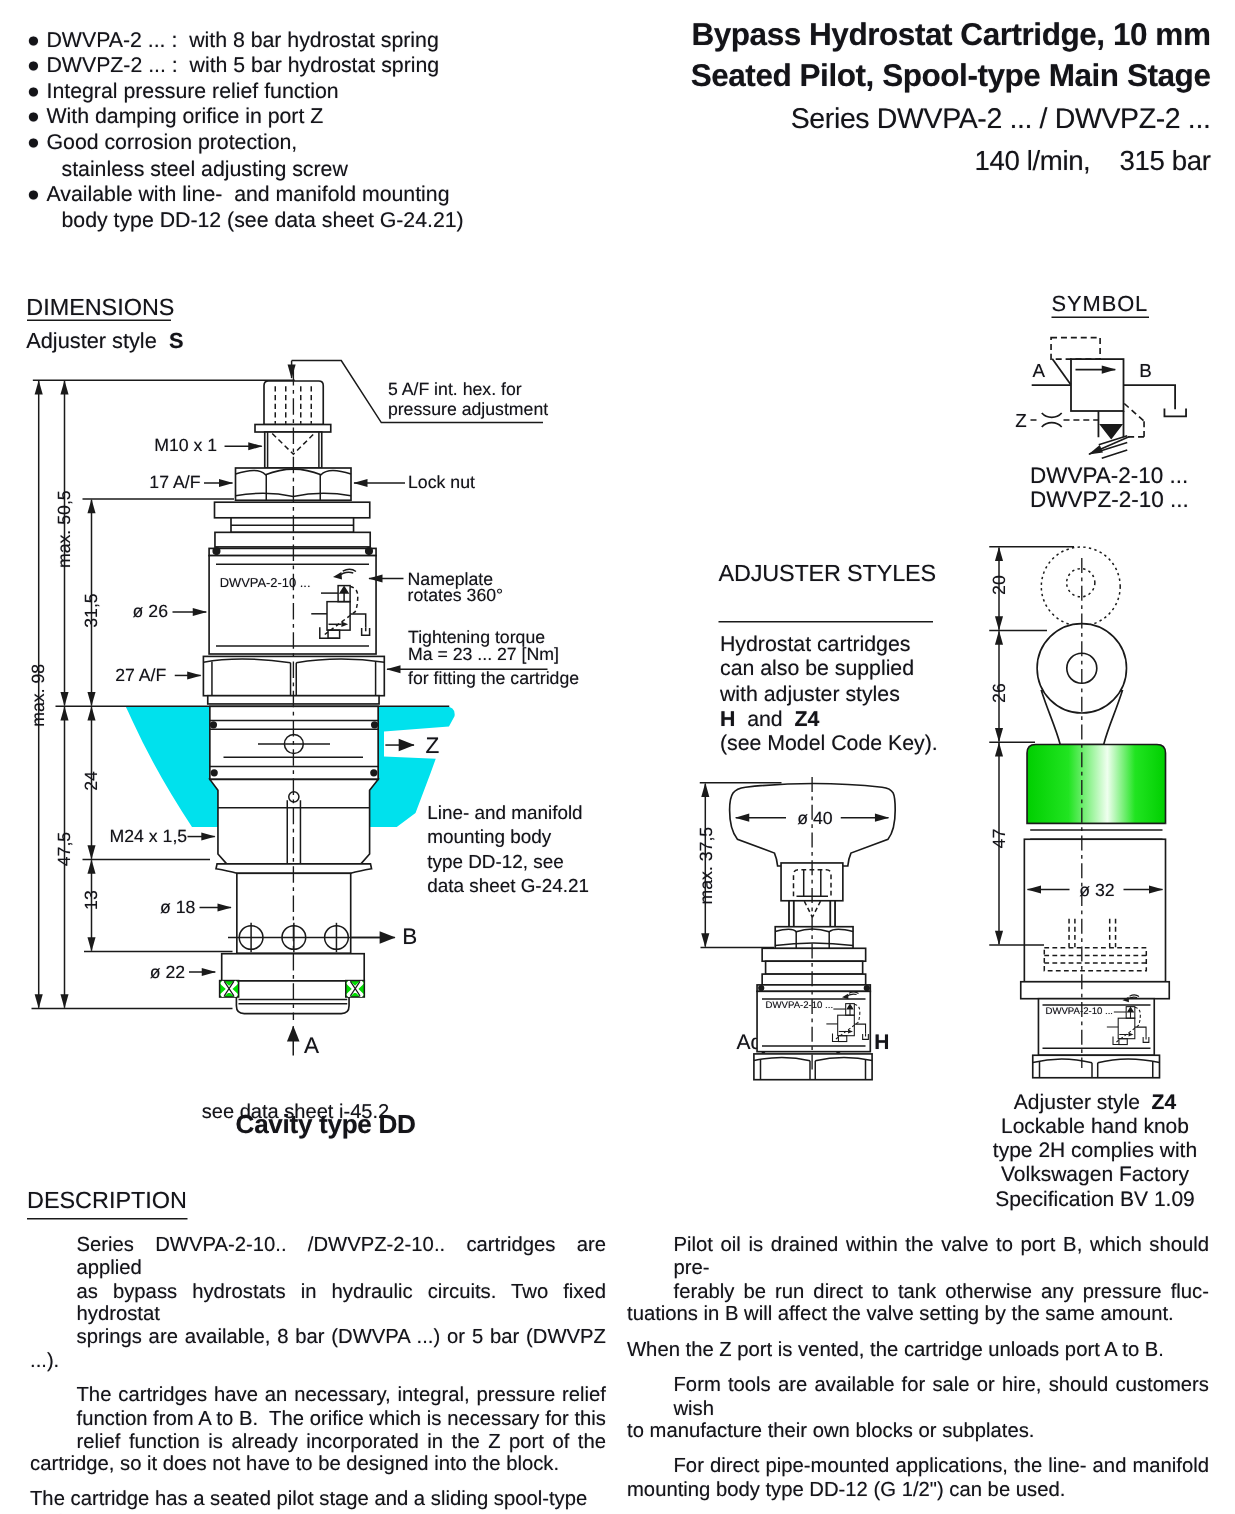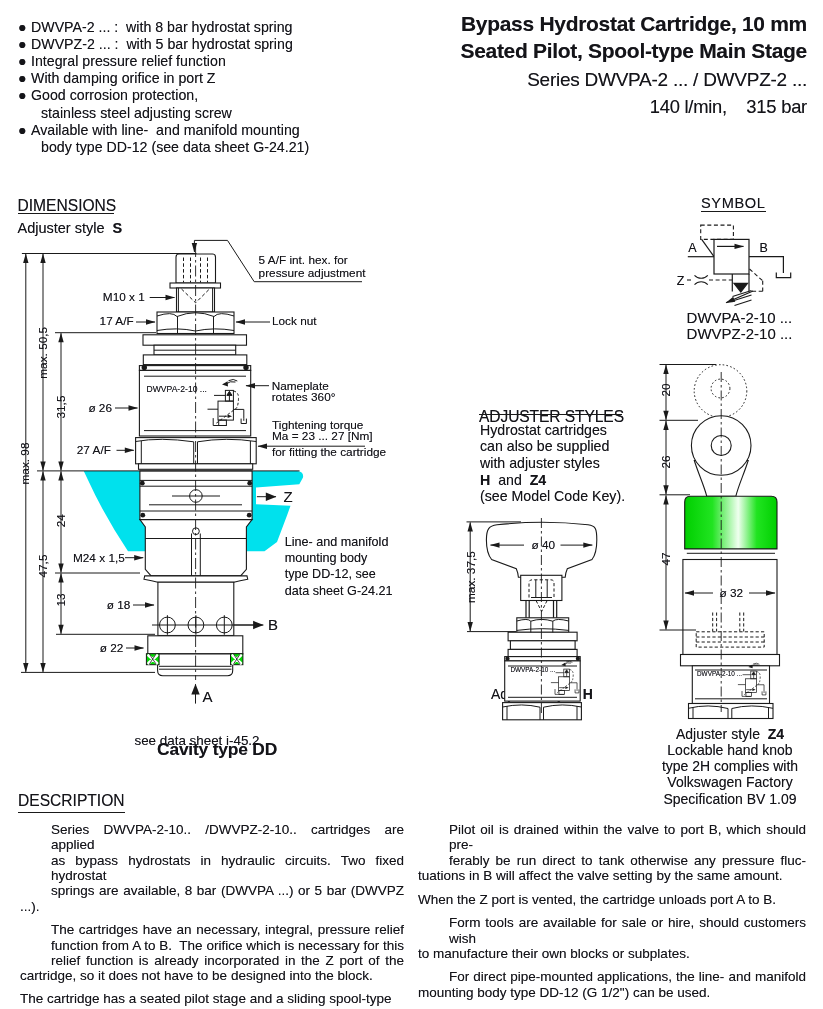--- a/index.html
+++ b/index.html
@@ -30,21 +30,21 @@
 
 <div class="abs" style="left:17.5px;top:198px;font-size:15.6px;line-height:15.6px;">DIMENSIONS</div>
 <div class="abs" style="left:17.5px;top:213.4px;width:96px;border-top:1.4px solid #1a1a1a;"></div>
 <div class="abs" style="left:17.5px;top:220.7px;font-size:14.5px;line-height:14.5px;">Adjuster style&nbsp; <span class="b">S</span></div>
 
 <div class="abs" style="left:701px;top:196.1px;font-size:14.6px;line-height:14.6px;letter-spacing:0.6px;">SYMBOL</div>
 <div class="abs" style="left:701px;top:211.3px;width:64.5px;border-top:1.4px solid #1a1a1a;"></div>
 
 <div class="abs" style="left:686.6px;top:309.7px;font-size:15px;line-height:16.8px;">DWVPA-2-10 ...<br>DWVPZ-2-10 ...</div>
 
-<div class="abs" style="left:479px;top:409px;font-size:15.6px;line-height:15.6px;letter-spacing:-0.1px;">ADJUSTER STYLES</div>
+<div class="abs" style="left:479px;top:375px;font-size:15.6px;line-height:15.6px;letter-spacing:-0.1px;">ADJUSTER STYLES</div>
 <div class="abs" style="left:479px;top:414.1px;width:143px;border-top:1.4px solid #1a1a1a;"></div>
 <div class="abs" style="left:480px;top:421.5px;font-size:14.2px;line-height:16.7px;">Hydrostat cartridges<br>can also be supplied<br>with adjuster styles<br><span class="b">H</span>&nbsp; and&nbsp; <span class="b">Z4</span><br>(see Model Code Key).</div>
 
 <div class="abs" style="left:117px;top:715px;width:160px;text-align:right;font-size:17.4px;font-weight:bold;letter-spacing:-0.2px;margin-top:24px;">Cavity type DD</div>
 <div class="abs" style="left:117px;top:732.5px;width:160px;text-align:center;font-size:13.4px;">see data sheet i-45.2</div>
 
 <div class="abs cap" style="left:461px;top:686px;width:162px;">Adjuster style&nbsp; <span class="b">H</span><br>Hand knob</div>
 
 <div class="abs cap" style="left:634px;top:725.8px;width:192px;">Adjuster style&nbsp; <span class="b">Z4</span><br>Lockable hand knob<br>type 2H complies with<br>Volkswagen Factory<br>Specification BV 1.09</div>
 

